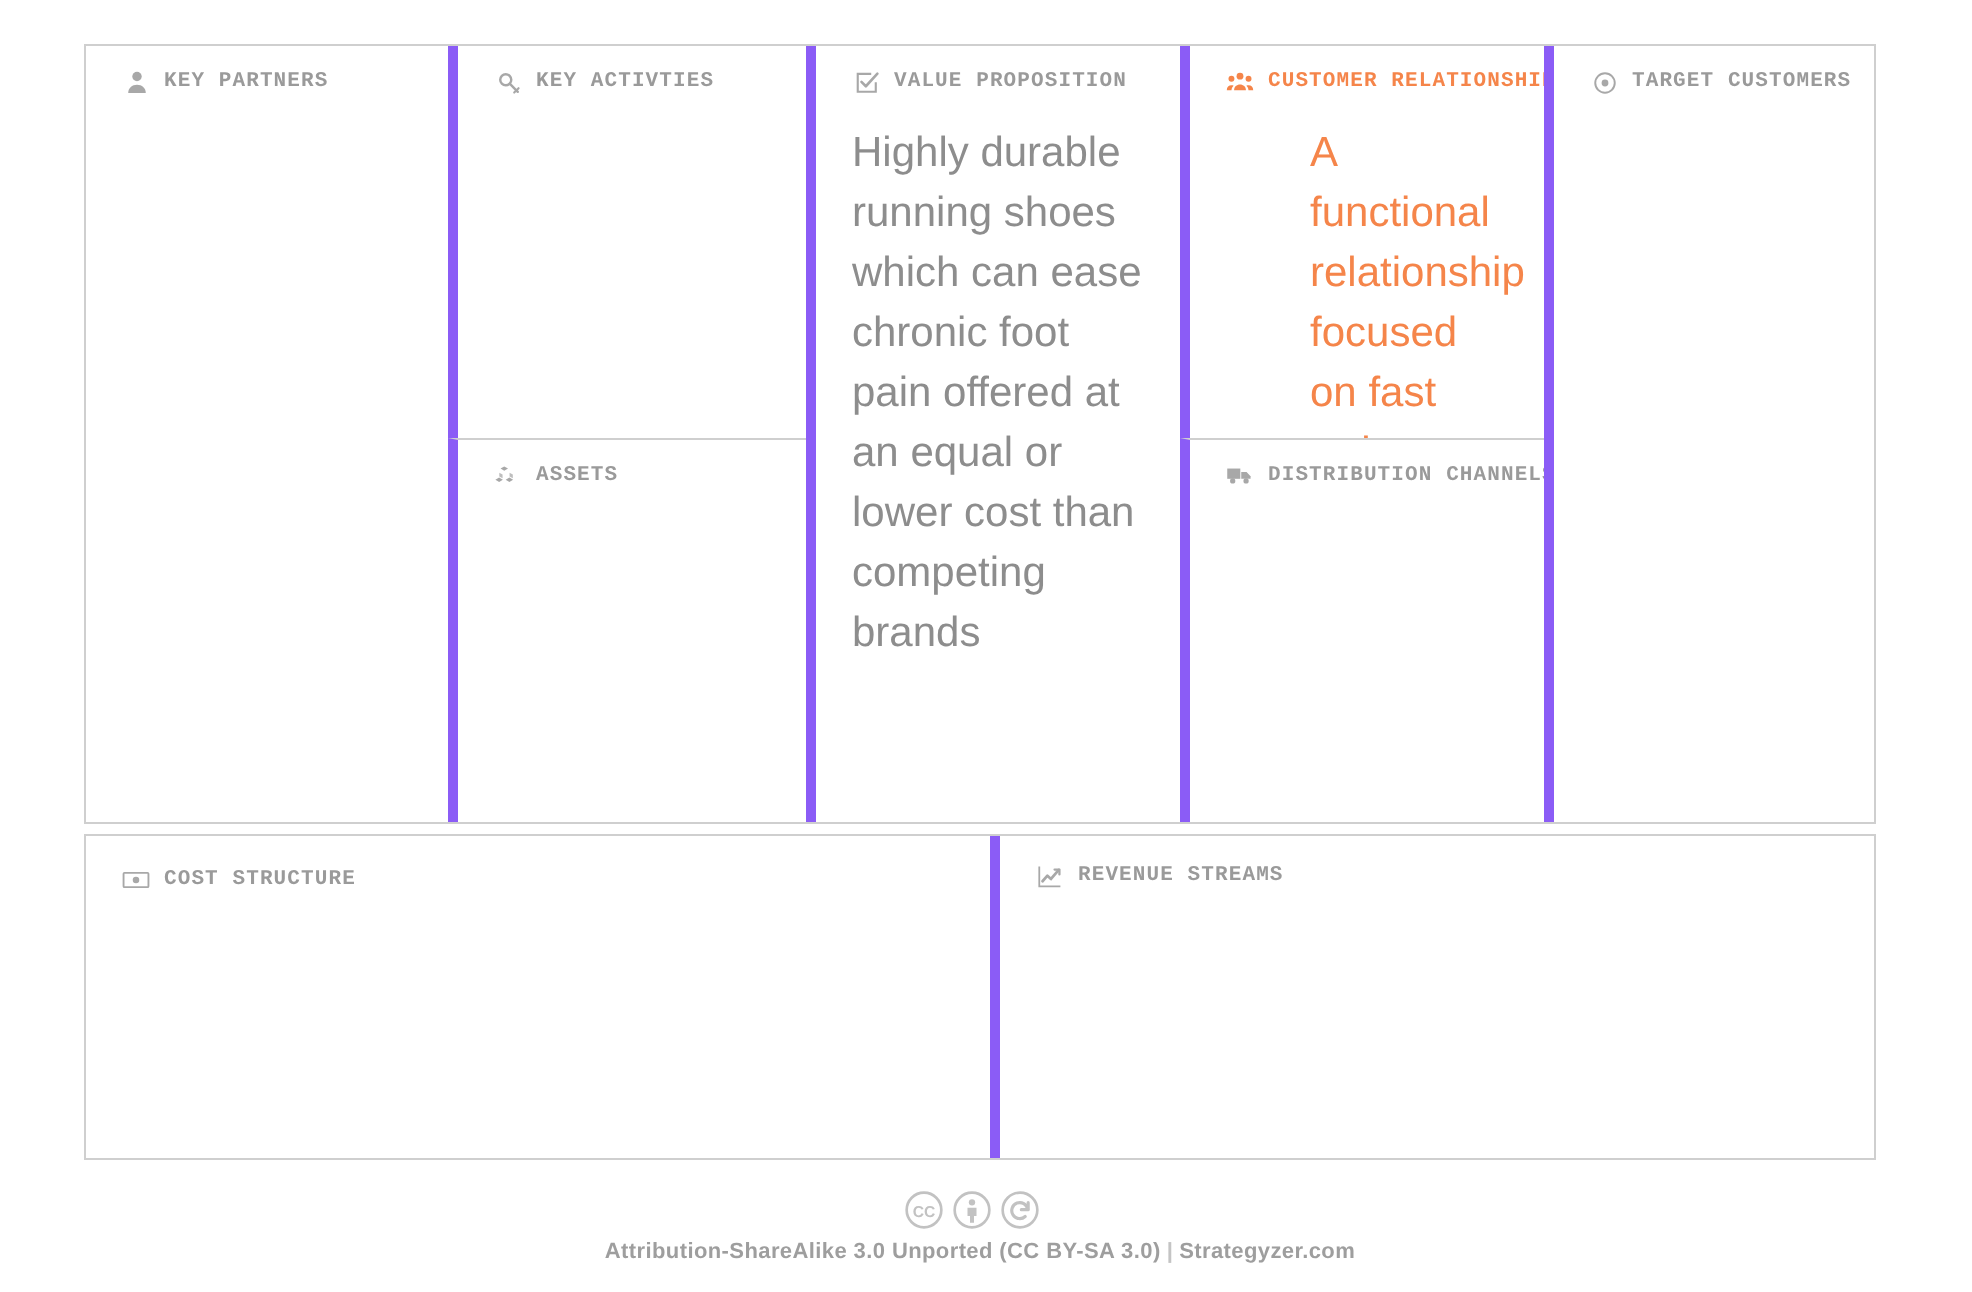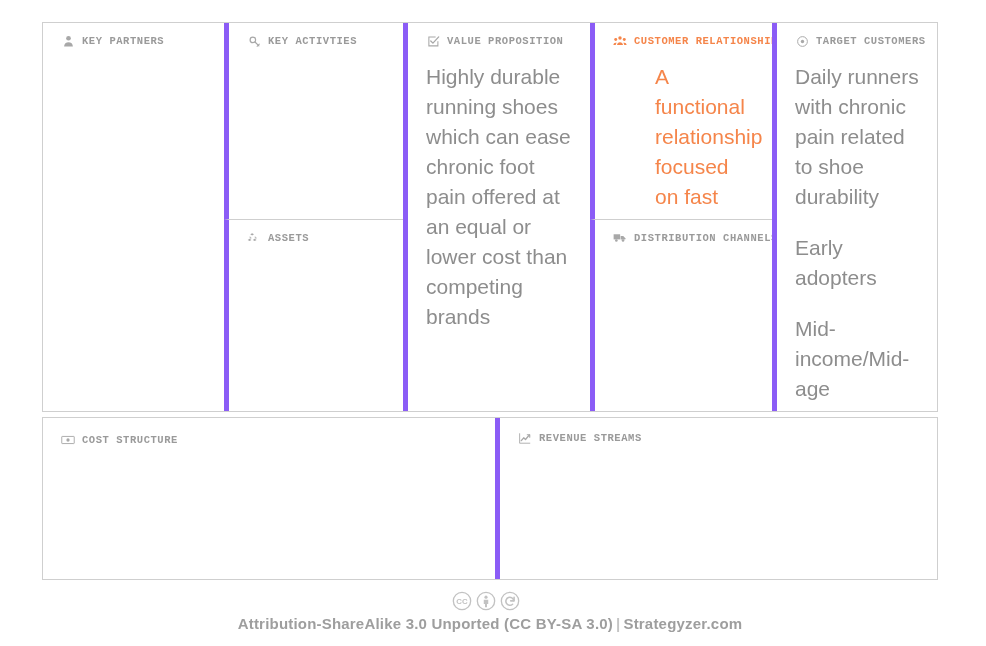--- a/index.html
+++ b/index.html
@@ -128,21 +128,21 @@
     flex-direction: column;
   }
   #cc-badges {
     display: flex;
     align-items: center;
     gap: 4px;
     margin-right: 8px;
   }
   .cc-badge { color: #c2c2c2; display: block; }
   #footer-text {
-    font-size: 15px;
+    font-size: 11px;
     font-weight: bold;
     letter-spacing: 0.2px;
     color: #9e9e9e;
     white-space: nowrap;
     font-family: "Liberation Sans", sans-serif;
   }
   .footer-sep { color: #c4c4c4; padding: 0 3px; }
 </style>
 </head>
 <body>
@@ -260,25 +260,20 @@
     <div class="block vsep" id="block-target-customers">
       <div class="block-inner">
         <div class="block-header">
           <span class="block-icon">
             <svg width="13" height="13" viewBox="0 0 16 16" fill="none" stroke="currentColor" stroke-width="1.2">
               <circle cx="8" cy="8" r="6"></circle>
               <circle cx="8" cy="8" r="2.1" fill="currentColor" stroke="none"></circle>
             </svg>
           </span>
           <span class="block-title">TARGET CUSTOMERS</span>
-        </div>
-        <div class="block-body">
-          <p>Daily runners with chronic pain related to shoe durability</p>
-          <p>Early adopters</p>
-          <p>Mid-income/Mid-age</p>
         </div>
       </div>
     </div>
 
   </div>
 
   <div class="grid-row" id="bottom-row">
 
     <div class="block" id="block-cost-structure">
       <div class="block-inner">

